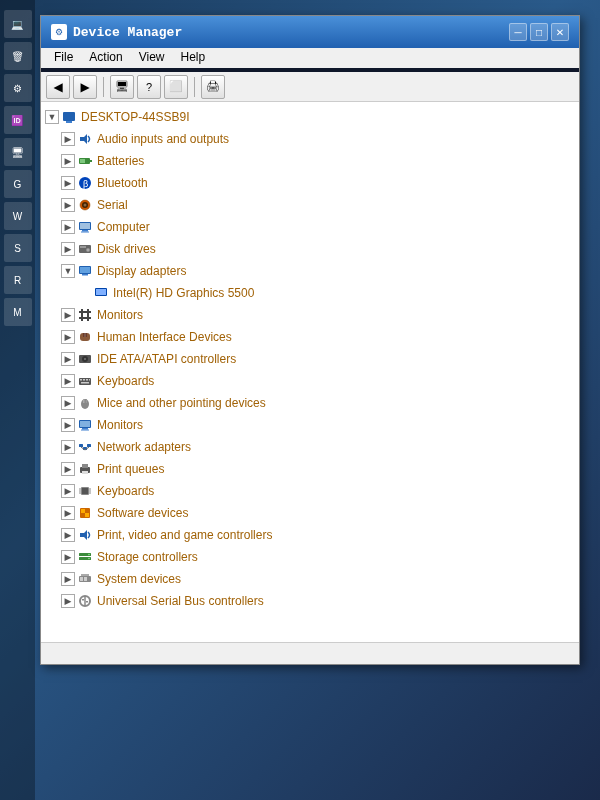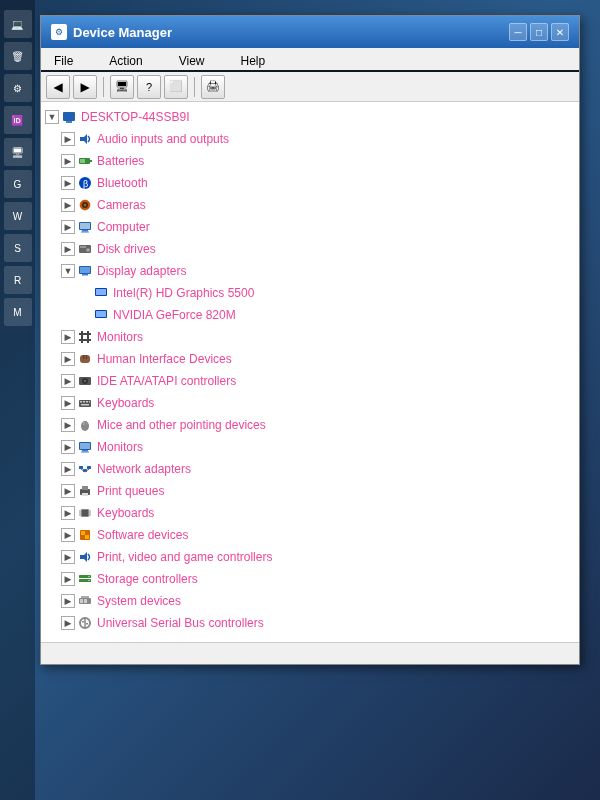--- a/index.html
+++ b/index.html
@@ -89,20 +89,21 @@
       display: flex;
       align-items: center;
       justify-content: center;
       font-size: 9px;
       color: #2060b0;
     }
 
     .title-text {
       font-size: 13px;
       font-weight: 600;
+      font-family: Liberation Mono, monospace;
     }
 
     .title-controls {
       display: flex;
       gap: 3px;
     }
 
     .title-btn {
       width: 18px;
       height: 18px;
@@ -113,27 +114,26 @@
       align-items: center;
       justify-content: center;
       font-size: 10px;
       color: white;
       cursor: pointer;
     }
 
     
     .menu-bar {
       background: #f0f0f0;
-      border-bottom: 2px solid #0f172a;
-      display: flex;
-      align-items: flex-end;
+      border-bottom: 4px solid #0f172a;
+      display: flex;
+      align-items: flex-start;
       height: 24px;
       padding: 0 5px;
       flex-shrink: 0;
-      gap: 20px;
     }
 
     .menu-item {
       padding: 2px 8px;
       font-size: 12px;
       color: #000;
       cursor: pointer;
     }
 
     
@@ -218,21 +218,21 @@
       display: inline-flex;
       align-items: center;
       justify-content: center;
       margin-right: 4px;
       flex-shrink: 0;
       font-size: 12px;
     }
 
     .item-label {
       font-size: 12px;
-      color: #ec4899;
+      color: #a16207;
     }
 
     
     .status-bar {
       background: #f0f0f0;
       border-top: 1px solid #ccc;
       height: 22px;
       display: flex;
       align-items: center;
       padding: 0 8px;
@@ -352,21 +352,21 @@
 
       <div class="tree-item indent-1">
         <span class="expand-icon">▶</span>
         <span class="item-icon">
           <svg width="14" height="14" viewBox="0 0 14 14">
               <circle cx="7" cy="7" r="5" fill="#cc5500" stroke="#884400" stroke-width="0.5"></circle>
               <circle cx="7" cy="7" r="3" fill="#442200"></circle>
               <circle cx="7" cy="7" r="1.5" fill="#886644"></circle>
             </svg>
         </span>
-        <span class="item-label">Cameras</span>
+        <span class="item-label">Serial</span>
       </div>
 
       <div class="tree-item indent-1">
         <span class="expand-icon">▶</span>
         <span class="item-icon">
           <svg width="14" height="14" viewBox="0 0 14 14">
               <rect x="1" y="2" width="12" height="8" fill="#2060b0" rx="1"></rect>
               <rect x="2" y="3" width="10" height="6" fill="#a0c0e0"></rect>
               <rect x="4" y="10" width="6" height="1.5" fill="#4080d0"></rect>
               <rect x="3" y="11.5" width="8" height="1" fill="#4080d0"></rect>
@@ -403,30 +403,20 @@
         <span class="expand-placeholder"></span>
         <span class="item-icon">
           <svg width="14" height="14" viewBox="0 0 14 14">
               <rect x="1" y="2" width="12" height="8" fill="#0044aa" rx="1"></rect>
               <rect x="2" y="3" width="10" height="6" fill="#80b0ff"></rect>
             </svg>
         </span>
         <span class="item-label">Intel(R) HD Graphics 5500</span>
       </div>
 
-      <div class="tree-item indent-2">
-        <span class="expand-placeholder"></span>
-        <span class="item-icon">
-          <svg width="14" height="14" viewBox="0 0 14 14">
-              <rect x="1" y="2" width="12" height="8" fill="#0044aa" rx="1"></rect>
-              <rect x="2" y="3" width="10" height="6" fill="#80b0ff"></rect>
-            </svg>
-        </span>
-        <span class="item-label">NVIDIA GeForce 820M</span>
-      </div>
 
       <div class="tree-item indent-1">
         <span class="expand-icon">▶</span>
         <span class="item-icon">
           <svg width="14" height="14" viewBox="0 0 14 14">
               <rect x="3" y="1" width="2" height="12" fill="#444"></rect>
               <rect x="1" y="3" width="12" height="2" fill="#444"></rect>
               <rect x="1" y="9" width="12" height="2" fill="#444"></rect>
               <rect x="9" y="1" width="2" height="12" fill="#444"></rect>
             </svg>

